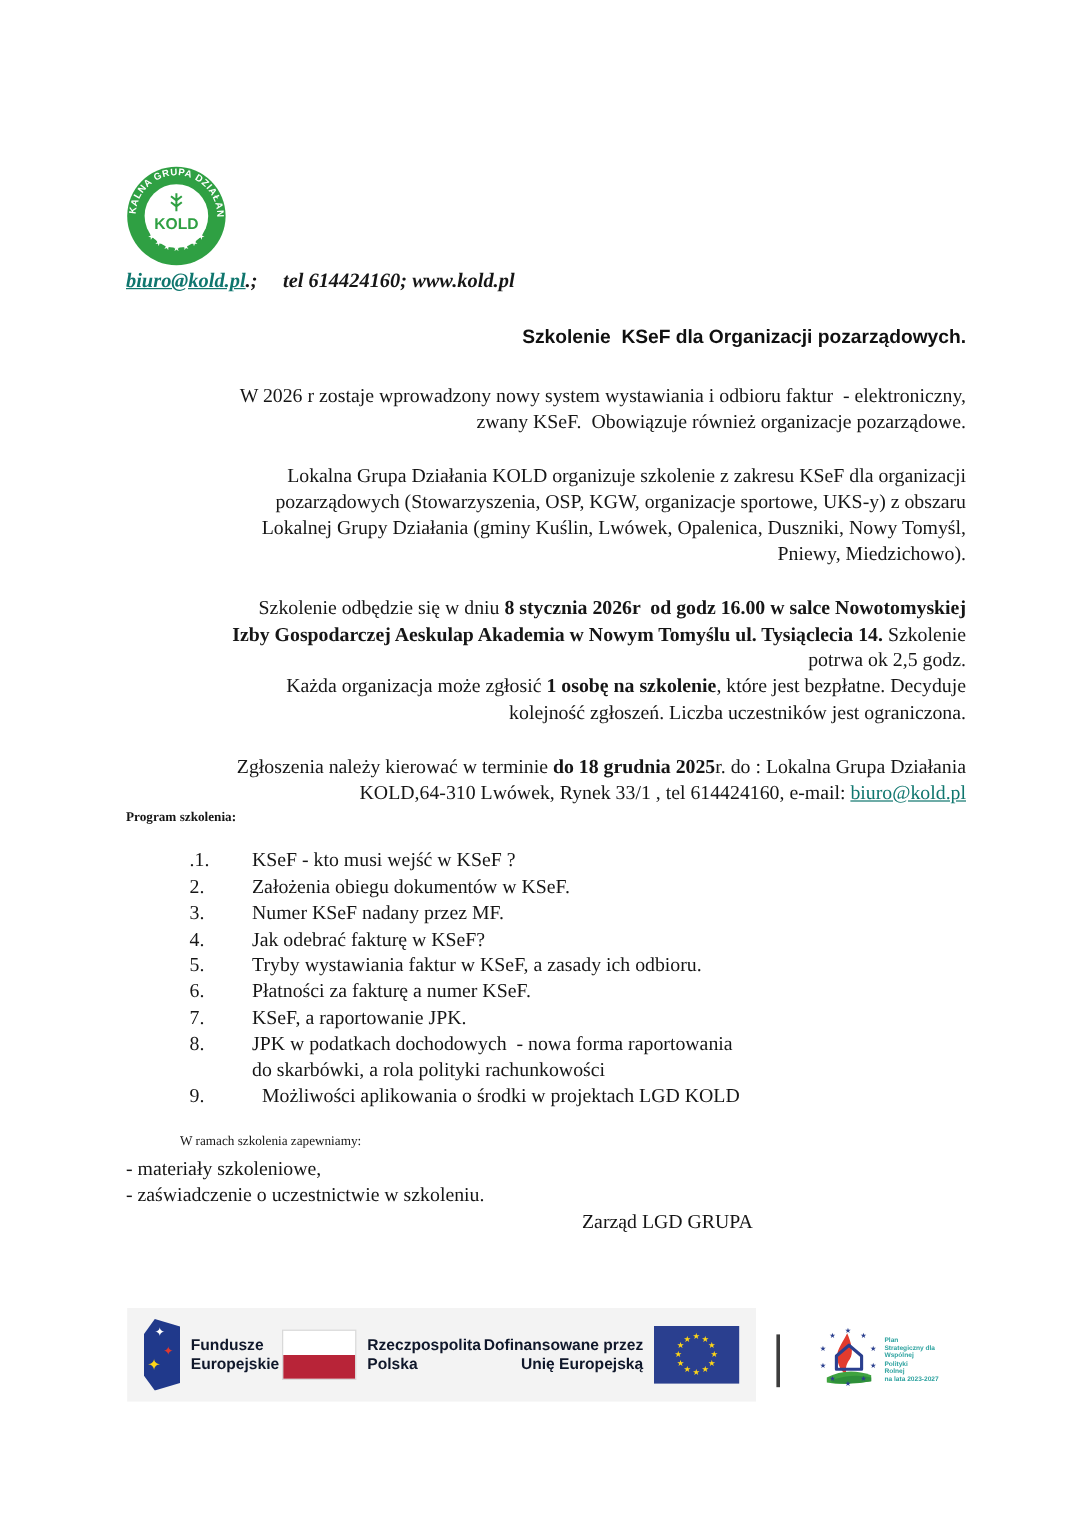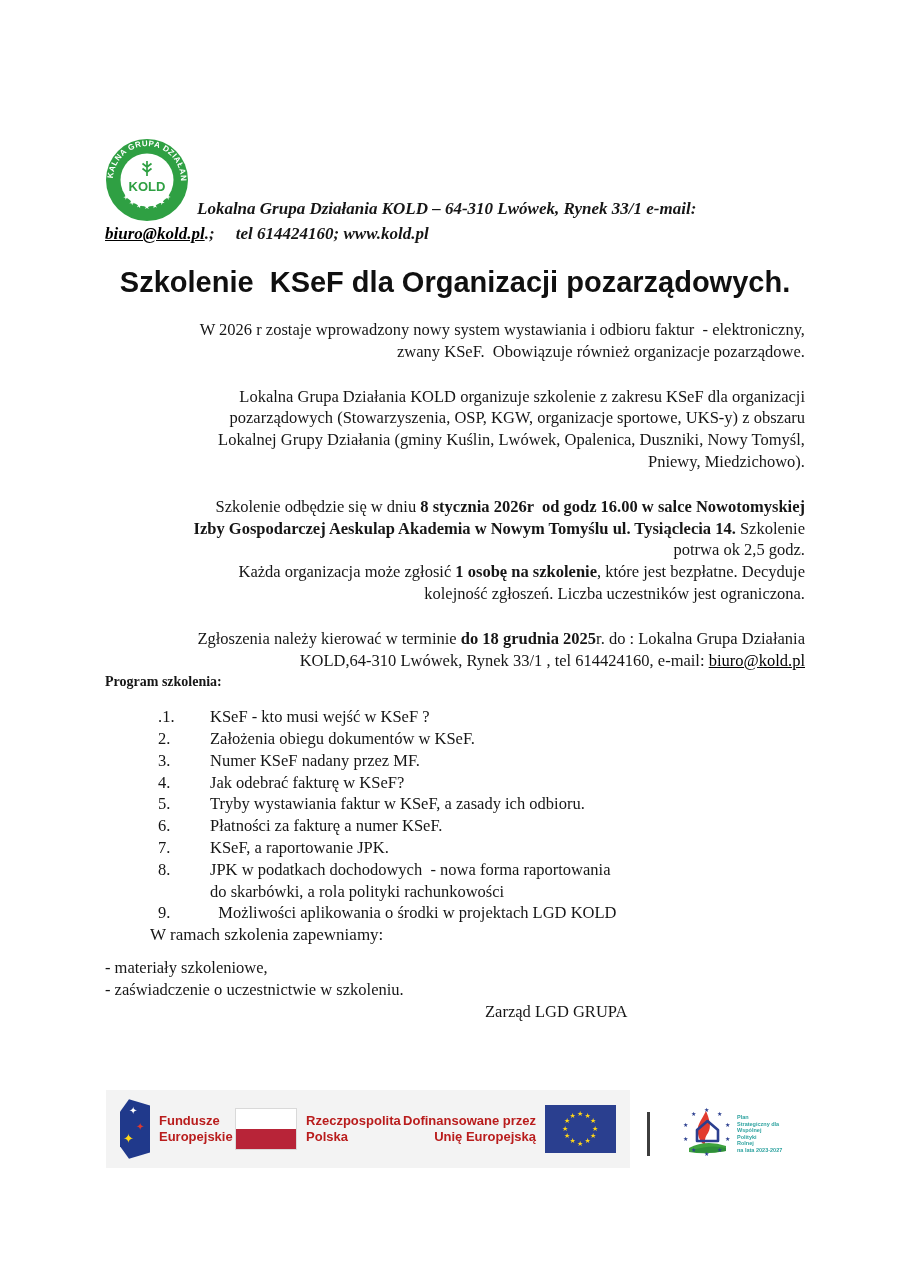--- a/index.html
+++ b/index.html
@@ -5,49 +5,49 @@
   html,body{margin:0;padding:0;background:#ffffff;}
   .page{position:relative;width:907px;height:1283px;background:#ffffff;overflow:hidden;
         font-family:"Liberation Serif",serif;color:#161616;}
   .content{position:absolute;left:105px;top:138px;width:700px;}
 
   
   .hdr-row{display:flex;align-items:flex-end;gap:8px;}
   .kold-svg{flex:0 0 auto;display:block;}
   .hdr-line1{font-weight:bold;font-style:italic;font-size:17px;line-height:24px;padding-bottom:1px;white-space:pre-wrap;}
   .hdr-line2{font-weight:bold;font-style:italic;font-size:17px;line-height:24px;white-space:pre-wrap;}
-  .lnk{color:#000000;text-decoration:underline;cursor:pointer;}
-
-  
-  .title{font-family:"Liberation Sans",sans-serif;font-weight:bold;font-size:29px;line-height:28px;
-         text-align:center;margin-top:22px;white-space:pre-wrap;color:#101010;}
+  .lnk{color:#0f766e;text-decoration:underline;cursor:pointer;}
+
+  
+  .title{font-family:"Liberation Sans",sans-serif;font-weight:bold;font-size:16px;line-height:28px;
+         text-align:right;margin-top:22px;white-space:pre-wrap;color:#101010;}
 
   
   .para{font-size:16.5px;line-height:21.8px;white-space:pre-wrap;margin-top:23px;text-align:right;}
   .b{font-weight:bold;}
-  .prog-heading{font-size:14px;line-height:21.8px;font-weight:bold;}
+  .prog-heading{font-size:11px;line-height:21.8px;font-weight:bold;}
 
   
   .prog{margin-top:13px;}
   .prog-row{display:flex;}
   .prog-num{flex:0 0 52px;margin-left:53px;font-size:16.5px;line-height:21.8px;}
   .prog-text{font-size:16.5px;line-height:21.8px;white-space:pre-wrap;font-family:Liberation Serif, serif;}
 
   
-  .closing-intro{font-size:17px;line-height:21.8px;margin-top:0;padding-left:45px;}
-  .closing-lines{margin-top:11px;}
+  .closing-intro{font-size:11px;line-height:21.8px;margin-top:17px;padding-left:45px;}
+  .closing-lines{}
   .closing-line{font-size:16.5px;line-height:21.8px;white-space:pre-wrap;}
   .signature{font-size:16.5px;line-height:21.8px;padding-left:380px;}
 
   
   .footer-band{position:absolute;left:106px;top:1090px;width:524px;height:78px;background:#f3f3f3;
                display:flex;align-items:center;justify-content:space-between;padding:0 14px;box-sizing:border-box;
                font-family:"Liberation Sans",sans-serif;}
   .fund-group{display:flex;align-items:center;gap:9px;}
-  .fund-label{font-size:13px;font-weight:bold;color:#b91c1c;line-height:16px;white-space:pre-line;}
+  .fund-label{font-size:13px;font-weight:bold;color:#0f172a;line-height:16px;white-space:pre-line;}
   .eu-label{text-align:right;}
 
   .fe-flag{position:relative;width:30px;height:62px;background:#20398b;
            clip-path:polygon(30% 2%,100% 12%,100% 88%,30% 98%,0 78%,0 22%);}
   .fe-star{position:absolute;line-height:1;font-family:"DejaVu Sans",sans-serif;}
   .fe-star.white{color:#ffffff;font-size:10px;left:9px;top:8px;}
   .fe-star.red{color:#e0392f;font-size:10px;left:16px;top:24px;}
   .fe-star.yellow{color:#ffd617;font-size:13px;left:3px;top:34px;}
 
   .pl-flag{width:62px;height:42px;border:1px solid #d9d9d9;box-sizing:border-box;
@@ -81,21 +81,20 @@
         </defs>
         <text font-size="8" fill="#ffffff" font-weight="bold" font-family="Liberation Sans, sans-serif" letter-spacing="0.6">
           <textPath href="#arcTop" startOffset="50%" text-anchor="middle">LOKALNA GRUPA DZIAŁANIA</textPath>
         </text>
         <text font-size="7" fill="#ffffff" font-family="DejaVu Sans, sans-serif">
           <textPath href="#arcBot" startOffset="50%" text-anchor="middle">★ ★ ★ ★ ★ ★ ★</textPath>
         </text>
         <path d="M42 23 v15 M42 29 l-4.5 -3.5 M42 29 l4.5 -3.5 M42 34 l-4.5 -3.5 M42 34 l4.5 -3.5" stroke="#2fa043" stroke-width="1.7" fill="none"></path>
         <text x="42" y="53" font-size="13" font-weight="bold" fill="#2fa043" text-anchor="middle" font-family="Liberation Sans, sans-serif">KOLD</text>
       </svg>
-      <div class="hdr-line1">Lokalna Grupa Działania KOLD – 64-310 Lwówek, Rynek 33/1 e-mail:</div>
     </div>
     <div class="hdr-line2"><span class="lnk">biuro@kold.pl</span><span>.;     tel 614424160; www.kold.pl</span></div>
 
     <div class="title">Szkolenie  KSeF dla Organizacji pozarządowych.</div>
 
     <div class="para">   W 2026 r zostaje wprowadzony nowy system wystawiania i odbioru faktur  - elektroniczny,
 zwany KSeF.  Obowiązuje również organizacje pozarządowe.</div>
     <div class="para">Lokalna Grupa Działania KOLD organizuje szkolenie z zakresu KSeF dla organizacji
 pozarządowych (Stowarzyszenia, OSP, KGW, organizacje sportowe, UKS-y) z obszaru
 Lokalnej Grupy Działania (gminy Kuślin, Lwówek, Opalenica, Duszniki, Nowy Tomyśl,

